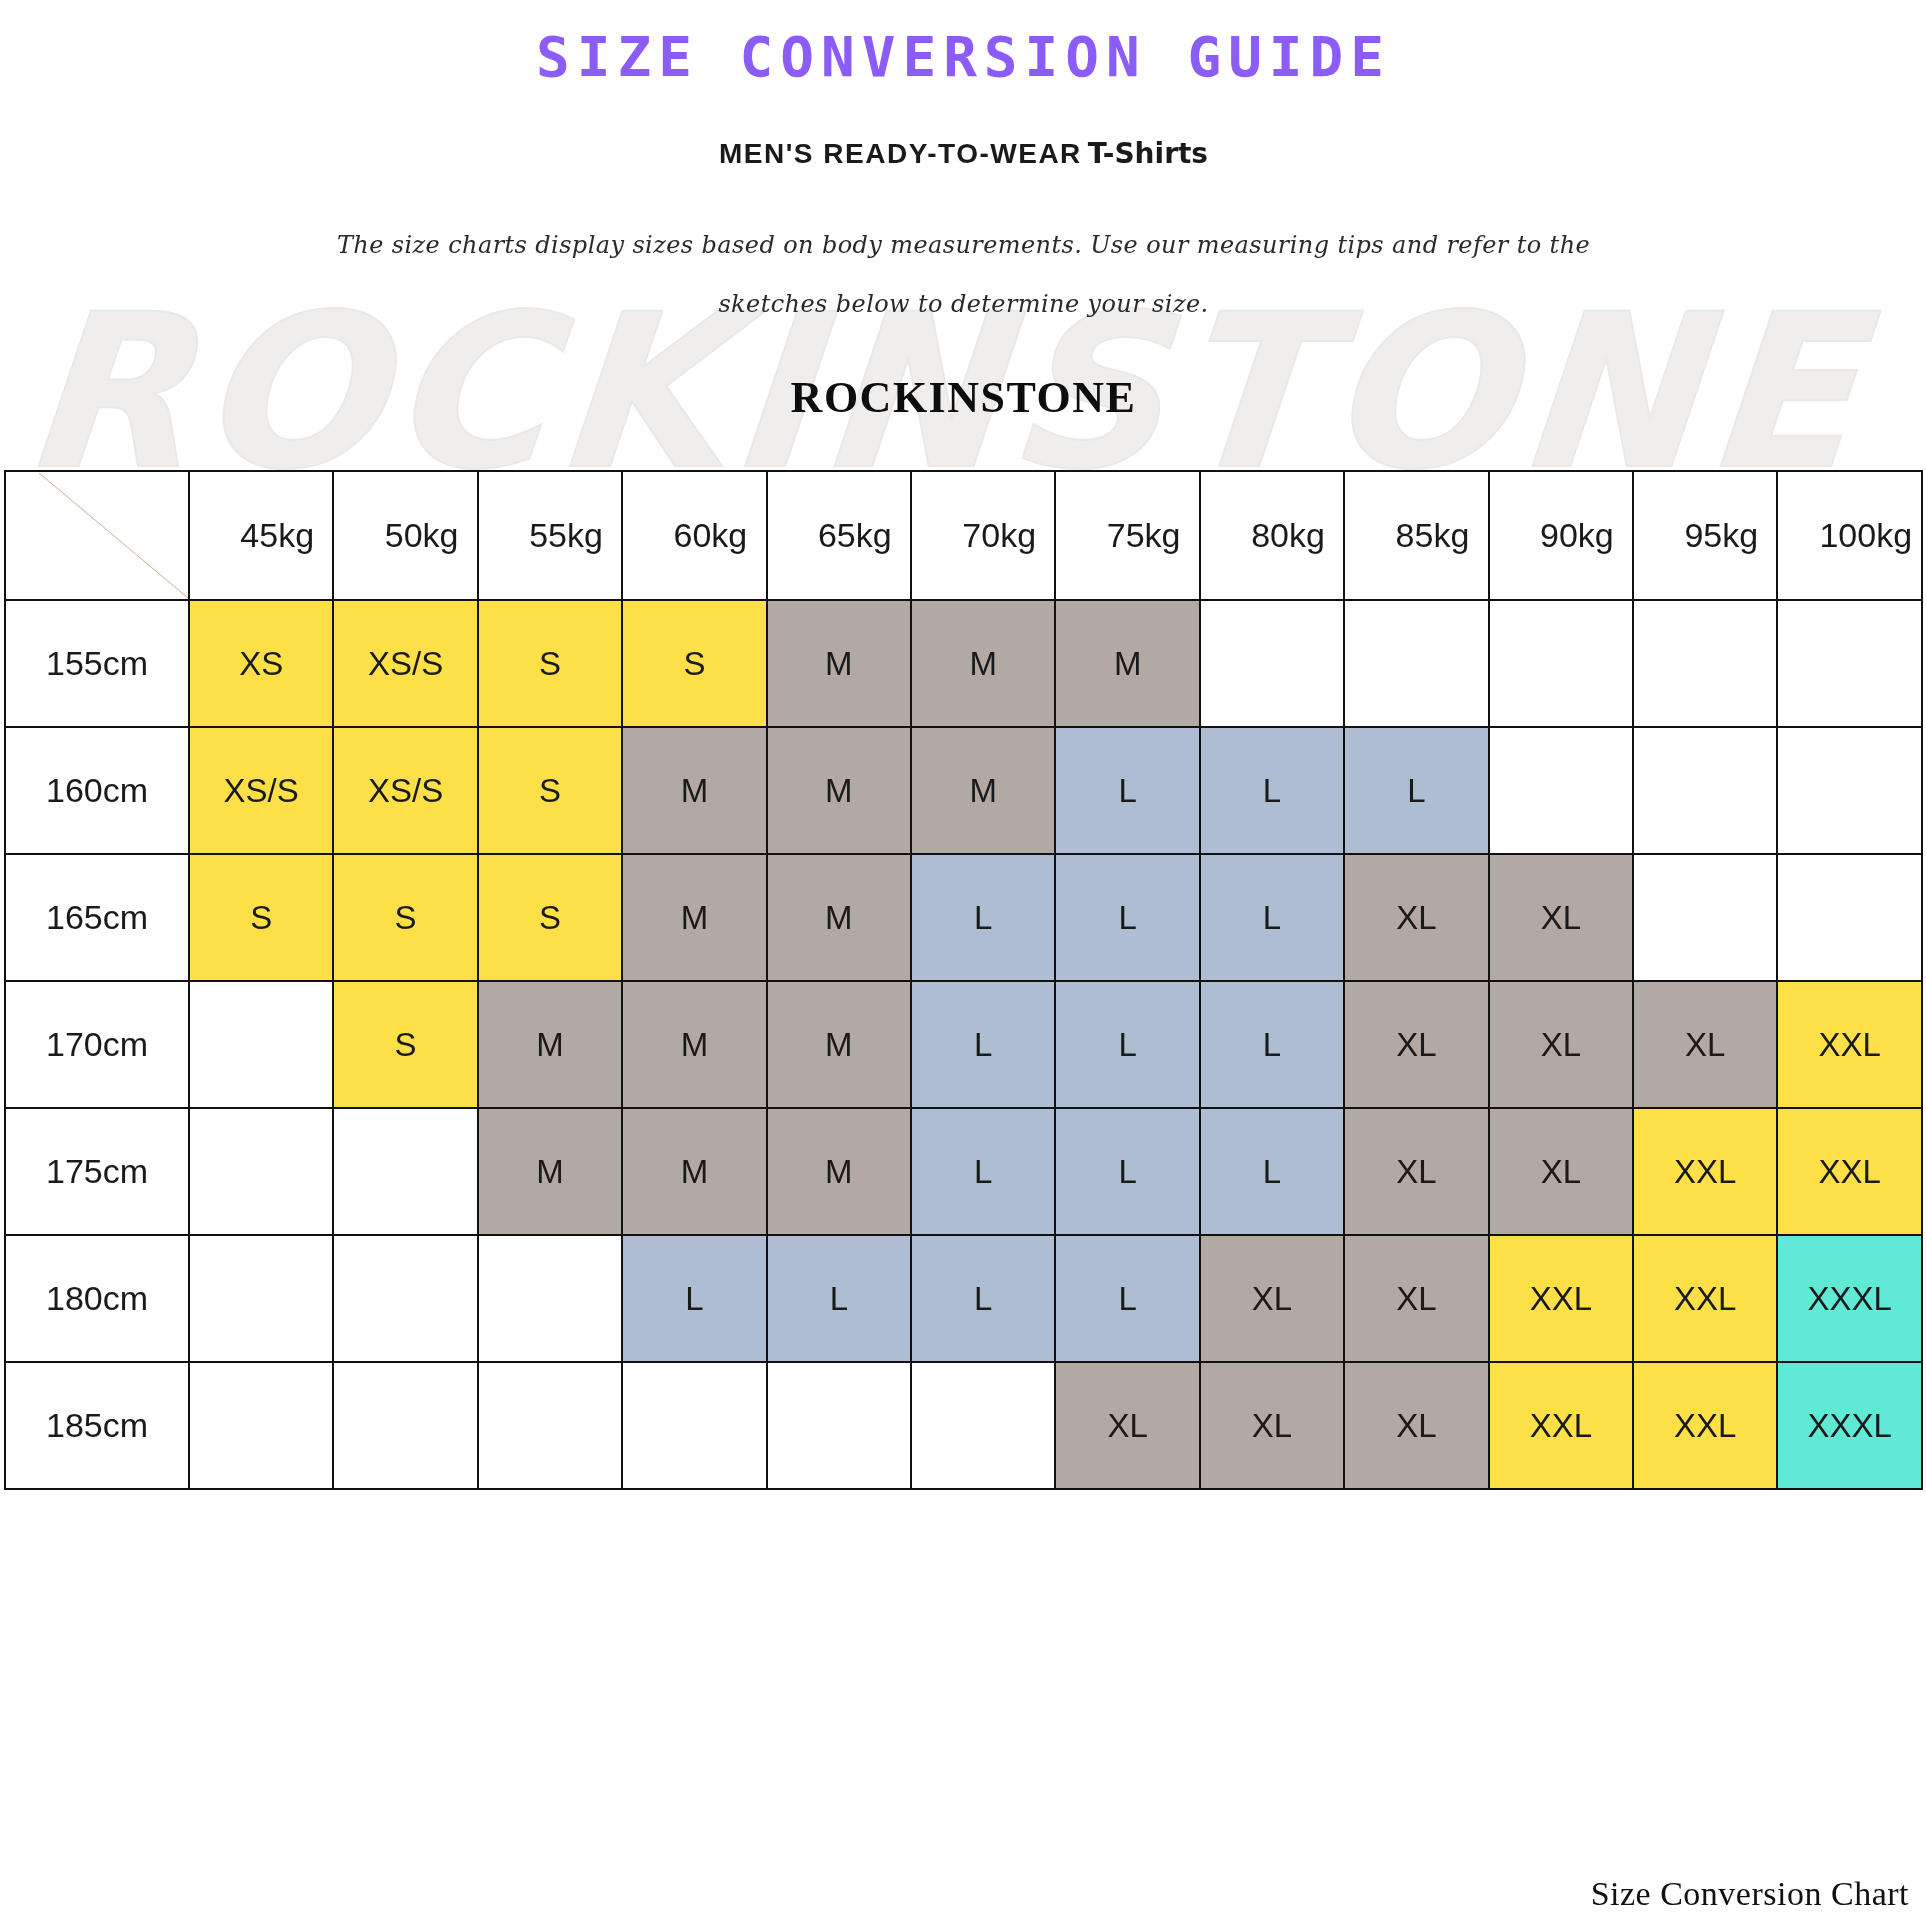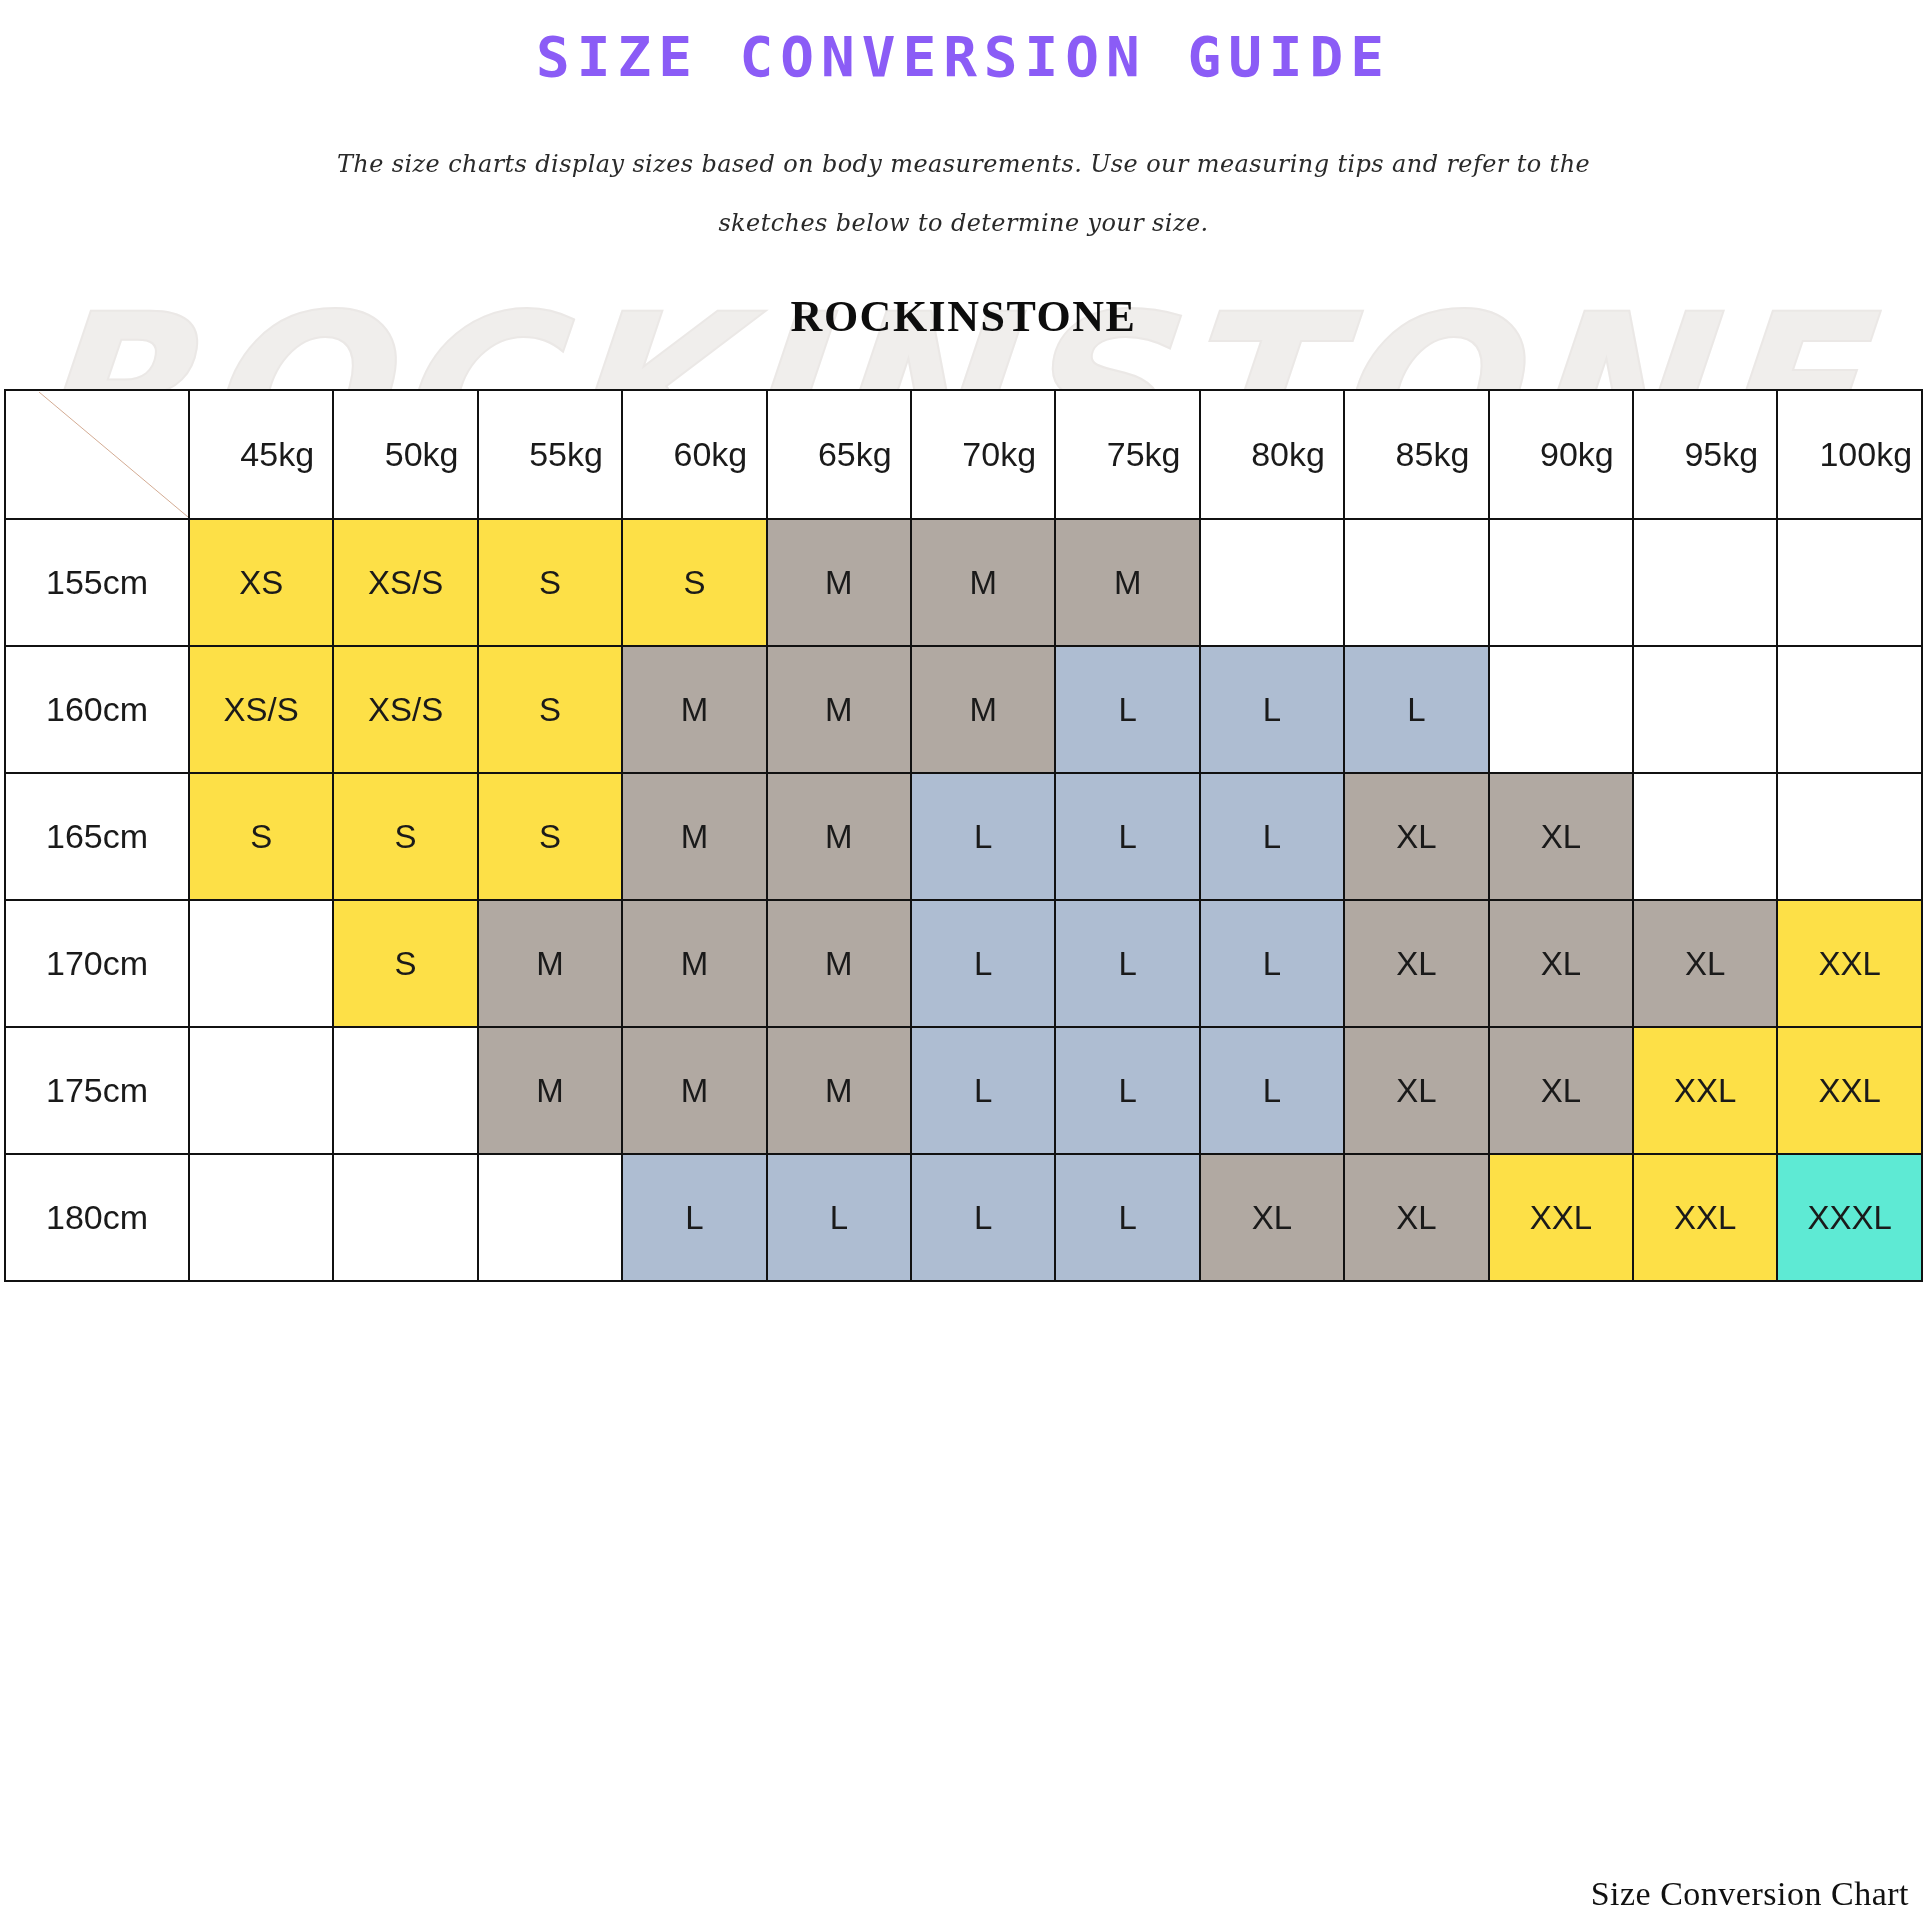--- a/index.html
+++ b/index.html
@@ -149,20 +149,23 @@
 </style>
 </head>
 <body>
 
 <div id="watermark">ROCKINSTONE</div>
 
 <div id="content">
 
   <div id="main-title">SIZE CONVERSION GUIDE</div>
 
+  <div id="subtitle-row">
+    <span class="cat">MEN'S READY-TO-WEAR</span><span class="garment">T-Shirts</span>
+  </div>
 
   <div id="description">The size charts display sizes based on body measurements. Use our measuring tips and refer to the sketches below to determine your size.</div>
 
   <div id="brand">ROCKINSTONE</div>
 
   <div id="table-wrap">
     <table id="size-table">
       <tbody id="table-body">
           <tr class="head">
             <td class="corner" style="width: 149px;">
@@ -266,20 +269,35 @@
             <td class="c-blue">L</td>
             <td class="c-blue">L</td>
             <td class="c-blue">L</td>
             <td class="c-blue">L</td>
             <td class="c-tan">XL</td>
             <td class="c-tan">XL</td>
             <td class="c-light">XXL</td>
             <td class="c-light">XXL</td>
             <td class="c-slate">XXXL</td>
           </tr>
+          <tr>
+            <td class="rowhead c-empty">185cm</td>
+            <td class="c-empty"></td>
+            <td class="c-empty"></td>
+            <td class="c-empty"></td>
+            <td class="c-empty"></td>
+            <td class="c-empty"></td>
+            <td class="c-empty"></td>
+            <td class="c-tan">XL</td>
+            <td class="c-tan">XL</td>
+            <td class="c-tan">XL</td>
+            <td class="c-light">XXL</td>
+            <td class="c-light">XXL</td>
+            <td class="c-slate">XXXL</td>
+          </tr>
         </tbody>
     </table>
   </div>
 
 </div>
 
 <div id="footer-note">Size Conversion Chart</div>
 
 
 </body></html>

